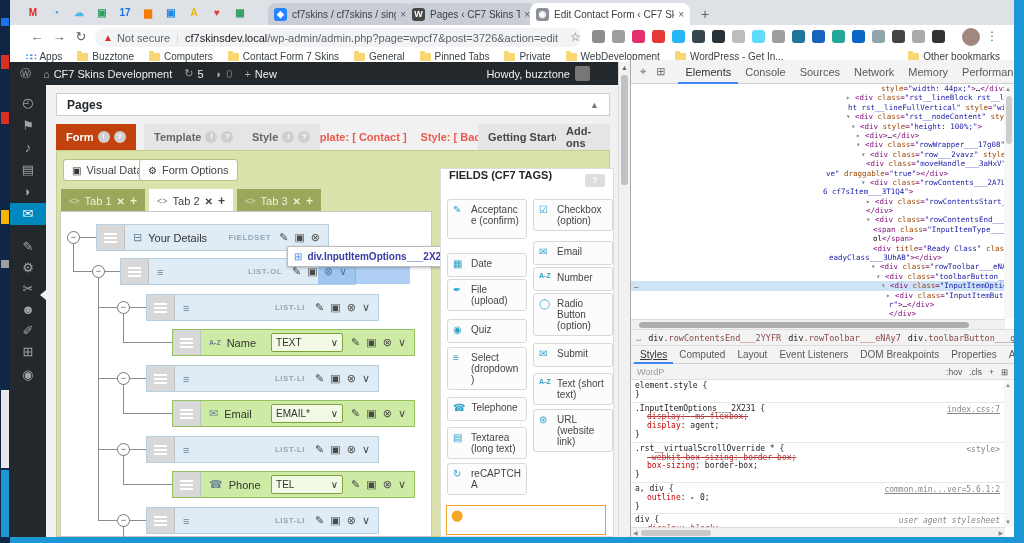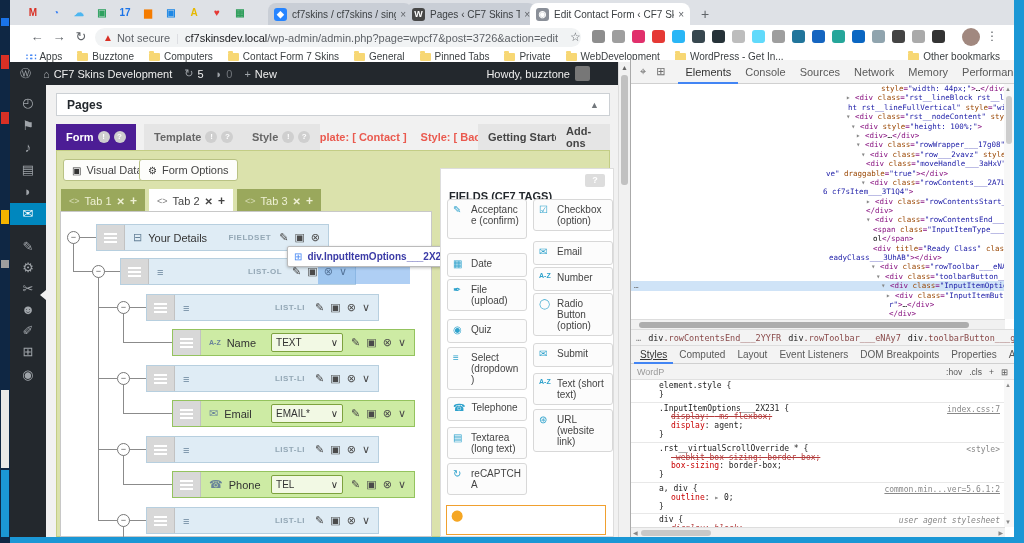--- a/index.html
+++ b/index.html
@@ -61,21 +61,21 @@
           border-bottom:5px solid transparent;border-right:6px solid #f1f1f1;}
   
   #content{left:46px;top:85px;width:572px;height:452px;background:#f1f1f1;}
   #metabox{left:56px;top:93px;width:554px;height:23px;background:#fff;border:1px solid #ccd0d4;
            box-sizing:border-box;display:flex;align-items:center;justify-content:space-between;
            padding:0 10px;font-size:12px;color:#23282d;font-weight:bold;}
   #metabox .tog{color:#72777c;font-size:9px;font-weight:normal;}
   #skinstabs{left:56px;top:124px;width:554px;height:26px;}
   .stab{position:absolute;top:0;height:26px;display:flex;align-items:center;gap:4px;padding:0 10px;
         font-size:11px;font-weight:bold;color:#666;background:#e5e5e5;box-sizing:border-box;}
-  .stab.active{background:#4c1d95;color:#fff;}
+  .stab.active{background:#c2410c;color:#fff;}
   .badge{width:12px;height:12px;border-radius:50%;background:#cfcfcf;color:#fff;font-size:8px;
          line-height:12px;text-align:center;font-weight:bold;}
   #redstatus{position:absolute;left:242px;top:0;height:26px;display:flex;align-items:center;gap:14px;
              font-size:11px;color:#ea5a4f;font-weight:bold;white-space:nowrap;}
   
   #gpanel{left:56px;top:150px;width:554px;height:387px;background:#dbe2ac;border:1px solid #c3cd85;box-sizing:border-box;}
   .gbtn{position:absolute;top:8px;height:22px;background:#fdfdfb;border:1px solid #b9c284;border-radius:3px;
         display:flex;align-items:center;gap:5px;padding:0 8px;font-size:11px;color:#444;box-sizing:border-box;}
   .gbtn .gi{font-size:10px;color:#333;}
   .ftab{position:absolute;top:0;width:84px;height:24px;background:#9aa85c;color:#eef0d4;font-size:11px;
@@ -106,21 +106,21 @@
        align-items:center;justify-content:space-between;padding:0 4px;font-size:10px;color:#333;
        box-sizing:border-box;margin-left:auto;margin-right:8px;}
   #inspect-ov{left:318px;top:259px;width:92px;height:25px;background:rgba(96,159,233,.5);}
   #tooltip{left:287px;top:246px;width:190px;height:21px;background:#fff;border:1px solid #bbb;border-radius:2px;
            box-shadow:0 1px 3px rgba(0,0,0,.25);display:flex;align-items:center;gap:5px;padding:0 6px;box-sizing:border-box;}
   #tooltip .grid{color:#4285f4;font-size:10px;}
   #tooltip .tsel{font-size:10px;color:#3b3ba6;font-weight:bold;white-space:nowrap;}
   #tooltip .tsize{font-size:9px;color:#777;margin-left:auto;white-space:nowrap;}
   
   #fields{left:440px;top:168px;width:174px;height:369px;background:#fff;border:1px solid #ddd;box-sizing:border-box;}
-  #fieldshead{position:absolute;left:8px;top:21px;font-size:11px;font-weight:bold;color:#23282d;}
+  #fieldshead{position:absolute;left:8px;top:0;font-size:11px;font-weight:bold;color:#23282d;}
   #fieldshelp{position:absolute;right:8px;top:5px;width:20px;height:13px;background:#ddd;color:#fff;
               font-size:9px;text-align:center;line-height:13px;border-radius:2px;font-weight:bold;}
   .fbtn{position:absolute;background:#fcfcfc;border:1px solid #d8d8d8;border-radius:3px;display:flex;
         gap:6px;padding:4px 5px;box-sizing:border-box;width:80px;}
   .fbtn .fi{color:#2ea2cc;font-size:10px;flex:0 0 12px;}
   .fbtn .fi.txt{font-size:7px;font-weight:bold;}
   .fbtn .fl{font-size:10px;color:#444;line-height:11px;word-break:break-word;}
   #tipbox{position:absolute;left:5px;top:336px;width:160px;height:30px;border:1px solid #f0a02f;
           background:#fff;display:flex;gap:5px;padding:3px 4px;box-sizing:border-box;overflow:hidden;}
   #tipbulb{color:#f5a623;font-size:11px;}
@@ -160,21 +160,21 @@
          display:flex;align-items:center;box-sizing:border-box;padding:0 3px;}
   .sttab{font-size:10px;color:#5a5a5a;padding:0 6px;height:18px;line-height:18px;box-sizing:border-box;white-space:nowrap;}
   .sttab.active{color:#333;border-bottom:2px solid #4285f4;text-decoration:underline;}
   #filterbar{position:absolute;left:0;top:304px;width:100%;height:16px;background:#f3f3f3;border-bottom:1px solid #e0e0e0;
              display:flex;align-items:center;box-sizing:border-box;padding:0 6px;}
   #filterph{font-size:9px;color:#999;}
   #filtertools{margin-left:auto;display:flex;gap:7px;font-size:8.5px;color:#555;align-items:center;}
   #rules{position:absolute;left:0;top:320px;width:374px;height:147px;overflow:hidden;
          font-family:"DejaVu Sans Mono",monospace;font-size:8px;color:#222;}
   .rule{border-bottom:1px solid #e8e8e8;padding:2px 4px;position:relative;}
-  .rline{height:8.8px;line-height:8.8px;white-space:nowrap;margin-left:24px;}
+  .rline{height:8.8px;line-height:8.8px;white-space:nowrap;}
   .rlink{position:absolute;right:5px;top:2px;color:#888;text-decoration:underline;}
   .rlink.plain{text-decoration:none;}
   .rlink.ital{font-style:italic;text-decoration:none;}
   .pn{color:#c80000;} .pv{color:#222;}
   .propline{padding-left:12px;}
   .strk{color:#b23b3b;text-decoration:line-through;}
   .strk .pn,.strk .pv{color:#b23b3b;}
   .ital2{font-style:italic;}
   #shscroll{position:absolute;left:0;top:467px;width:374px;height:10px;background:#f1f1f1;border-top:1px solid #ddd;box-sizing:border-box;}
   #shscroll .thumb{position:absolute;top:2px;left:10px;width:70px;height:6px;background:#c8c8c8;border-radius:3px;}

